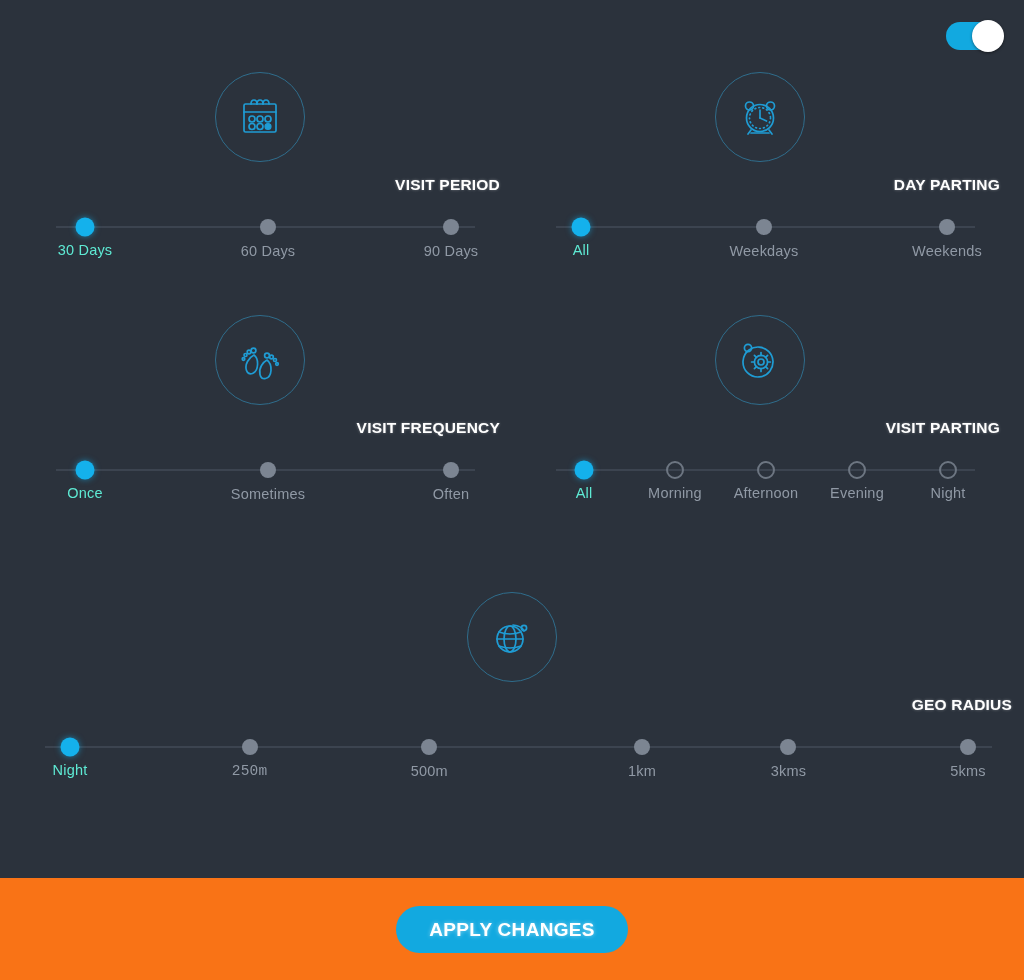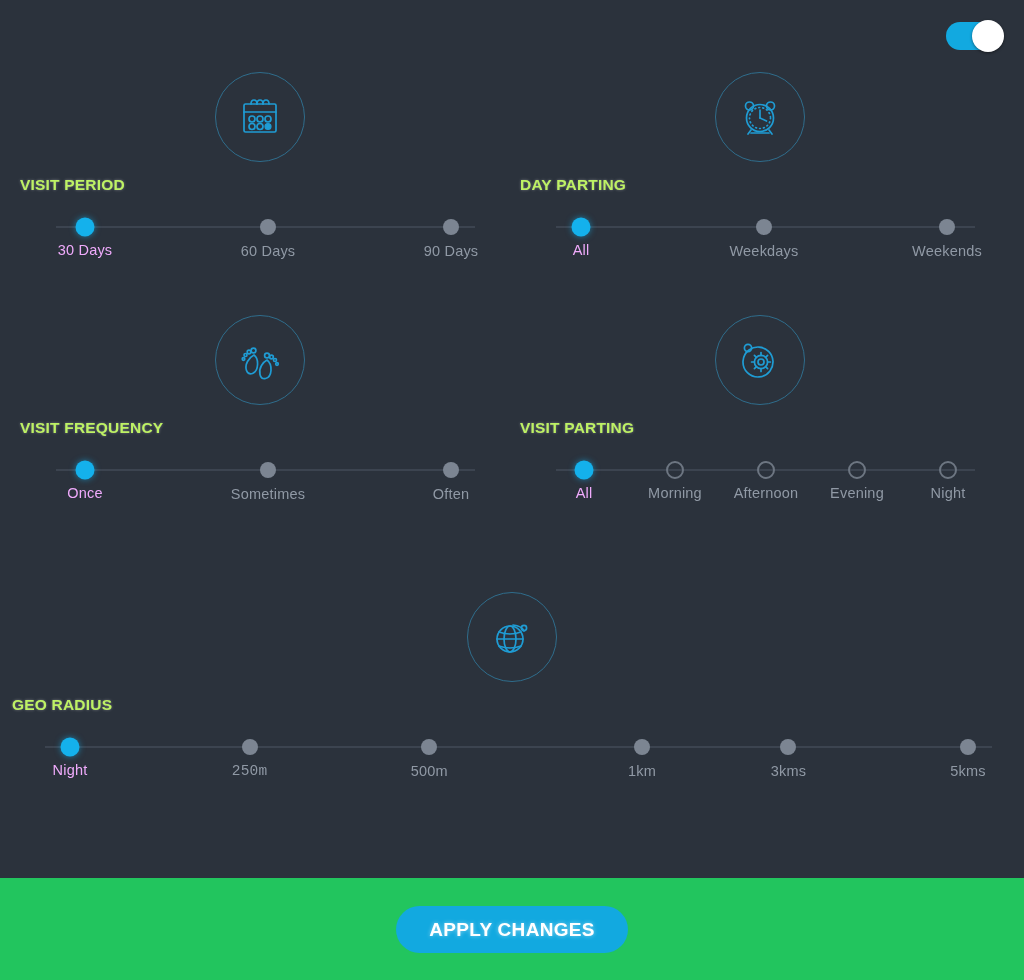--- a/index.html
+++ b/index.html
@@ -70,22 +70,22 @@
     align-items: center;
     justify-content: center;
   }
   .icon-ring svg { display: block; overflow: visible; }
 
   .block-title {
     position: absolute;
     left: 0;
     top: 104px;
     width: 100%;
-    text-align: left;
-    color: #bef264;
+    text-align: right;
+    color: #ffffff;
     font-size: 15.5px;
     font-weight: bold;
     letter-spacing: 0.2px;
     text-shadow: 0 0 3px rgba(255,255,255,.35);
   }
 
   
   .slider {
     position: absolute;
     left: 0;
@@ -127,30 +127,30 @@
   .stop .stop-label {
     position: absolute;
     top: 24px;
     left: 50%;
     transform: translateX(-50%);
     white-space: nowrap;
     color: #9099a5;
     font-size: 14.5px;
     letter-spacing: .2px;
   }
-  .stop.active .stop-label { color: #f0abfc; }
+  .stop.active .stop-label { color: #5eead4; }
 
   
   .footer {
     position: absolute;
     left: 0;
     top: 878px;
     width: 1024px;
     height: 102px;
-    background: #22c55e;
+    background: #f97316;
   }
   .apply-btn {
     position: absolute;
     left: 50%;
     top: 28px;
     transform: translateX(-50%);
     width: 232px;
     height: 47px;
     border: none;
     border-radius: 24px;

